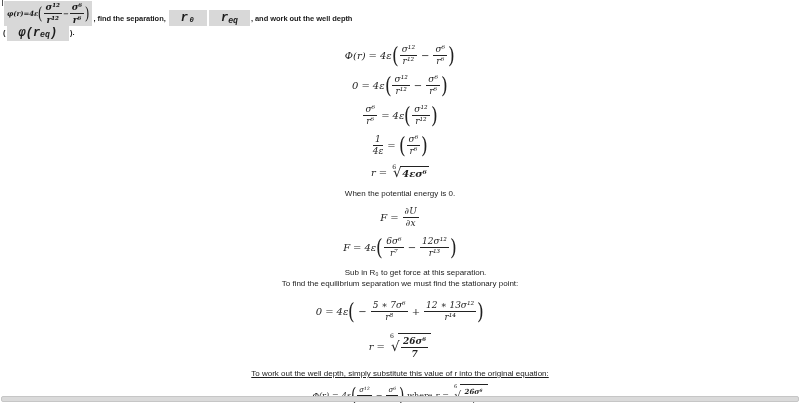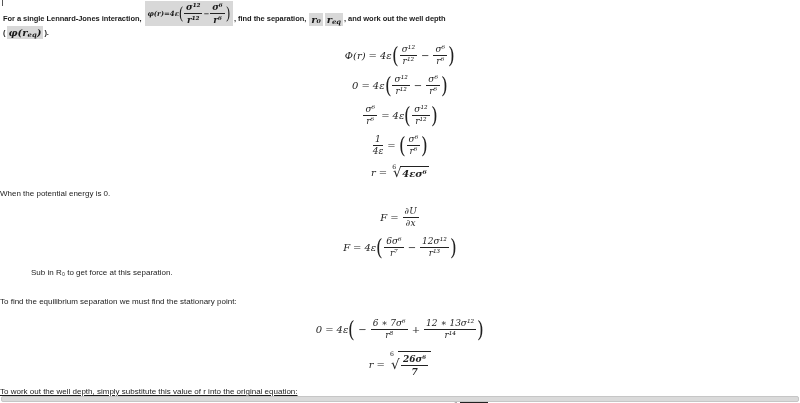--- a/index.html
+++ b/index.html
@@ -12,21 +12,21 @@
           font-weight:bold;font-size:7.5px;letter-spacing:-0.05px;}
   .hline2{display:flex;align-items:center;height:13px;white-space:pre;
           font-weight:bold;font-size:7.5px;}
   .htext{white-space:pre;padding-bottom:3px;}
   .hline2 .htext{padding-bottom:0;}
 
   
   .mchip{background:#d8d8d8;font-family:"DejaVu Serif",serif;font-style:italic;
          display:inline-flex;align-items:center;padding:1px 3px;margin:0 1px;}
   .mchip-big{font-size:7px;height:23px;}
-  .mchip-small{font-size:10px;padding:1px 2px;}
+  .mchip-small{font-size:12px;padding:1px 12px;font-family:Liberation Mono, monospace;}
   .subsc{font-size:0.68em;font-style:italic;transform:translateY(0.25em);}
 
   
   .eq{display:flex;justify-content:center;align-items:center;
       font-family:"DejaVu Serif",serif;font-style:italic;font-size:10px;color:#1f1f1f;}
   .eq .rel{margin:0 3px;font-style:normal;}
   .frac{display:inline-flex;flex-direction:column;align-items:center;
         font-size:9px;line-height:1.15;margin:0 1px;}
   .frac .num{display:block;border-bottom:0.8px solid #222;padding:0 2px 0.5px;}
   .frac .den{display:block;padding-top:0.5px;}
@@ -34,33 +34,33 @@
          transform:scaleX(0.75);margin:0 -1px;}
   .rad{display:inline-flex;align-items:center;margin-left:2px;}
   .ridx{font-style:normal;font-size:0.62em;align-self:flex-start;
         margin-right:-3px;transform:translateY(-1px);z-index:1;}
   .rsign{font-style:normal;font-size:1.35em;margin-right:-1.5px;}
   .rbody{border-top:0.8px solid #222;padding:1px 2px 0;font-weight:bold;}
   .rbody .frac .num{border-bottom-color:#222;}
   .upright{font-style:normal;margin:0 3px;}
 
   
-  .ctext{text-align:left;font-size:8px;color:#1c1c1c;line-height:11px;}
+  .ctext{text-align:center;font-size:8px;color:#1c1c1c;line-height:11px;}
 
   
   .eq1{margin-top:3px;height:26px;}
   .eq2{margin-top:4px;height:26px;}
   .eq3{margin-top:4px;height:26px;}
   .eq4{margin-top:4px;height:26px;}
   .eq5{margin-top:6px;height:16px;}
   .t1{margin-top:8px;}
   .eq6{margin-top:7px;height:22px;}
   .eq7{margin-top:6px;height:26px;}
   .t2{margin-top:7px;margin-left:31px;}
-  .t3{margin-top:18px;}
+  .t3{margin-top:0;}
   .eq8{margin-top:8px;height:28px;}
   .eq9{margin-top:8px;height:26px;}
   .t4{margin-top:9px;text-decoration:underline;}
   .eq10{margin-top:5px;height:22px;font-size:8px;}
   .eq10 .frac{font-size:7px;}
 
   
   .cursor{position:absolute;left:2px;top:0;width:1px;height:6px;background:#555;}
 
   
@@ -69,21 +69,20 @@
 </style>
 </head>
 <body>
 
 <div id="page">
 
   <div class="cursor"></div>
 
   <div class="header">
     <div class="hline1">
-      <span class="htext">For a single Lennard-Jones interaction, </span>
       <span class="mchip mchip-big"><span>φ(r)</span><span class="rel">=</span><span>4ε</span><span class="paren">(</span><span class="frac"><span class="num">σ¹²</span><span class="den">r¹²</span></span><span class="rel">−</span><span class="frac"><span class="num">σ⁶</span><span class="den">r⁶</span></span><span class="paren">)</span></span>
       <span class="htext">, find the separation, </span>
       <span class="mchip mchip-small">r₀</span>
       <span class="mchip mchip-small"><span>r</span><span class="subsc">eq</span></span>
       <span class="htext">, and work out the well depth</span>
     </div>
     <div class="hline2">
       <span class="htext">(</span>
       <span class="mchip mchip-small"><span>φ(</span><span>r</span><span class="subsc">eq</span><span>)</span></span>
       <span class="htext">).</span>
@@ -194,21 +193,21 @@
   <div class="ctext t2">Sub in R₀ to get force at this separation.</div>
   <div class="ctext t3">To find the equilibrium separation we must find the stationary point:</div>
 
   <div class="eq eq8">
     <span>0</span>
     <span class="rel">=</span>
     <span>4ε</span>
     <span class="paren">(</span>
     <span class="rel">−</span>
     <span class="frac">
-        <span class="num">6 ∗ 7σ⁶</span>
+        <span class="num">5 ∗ 7σ⁶</span>
         <span class="den">r⁸</span>
       </span>
     <span class="rel">+</span>
     <span class="frac">
         <span class="num">12 ∗ 13σ¹²</span>
         <span class="den">r¹⁴</span>
       </span>
     <span class="paren">)</span>
   </div>
 

